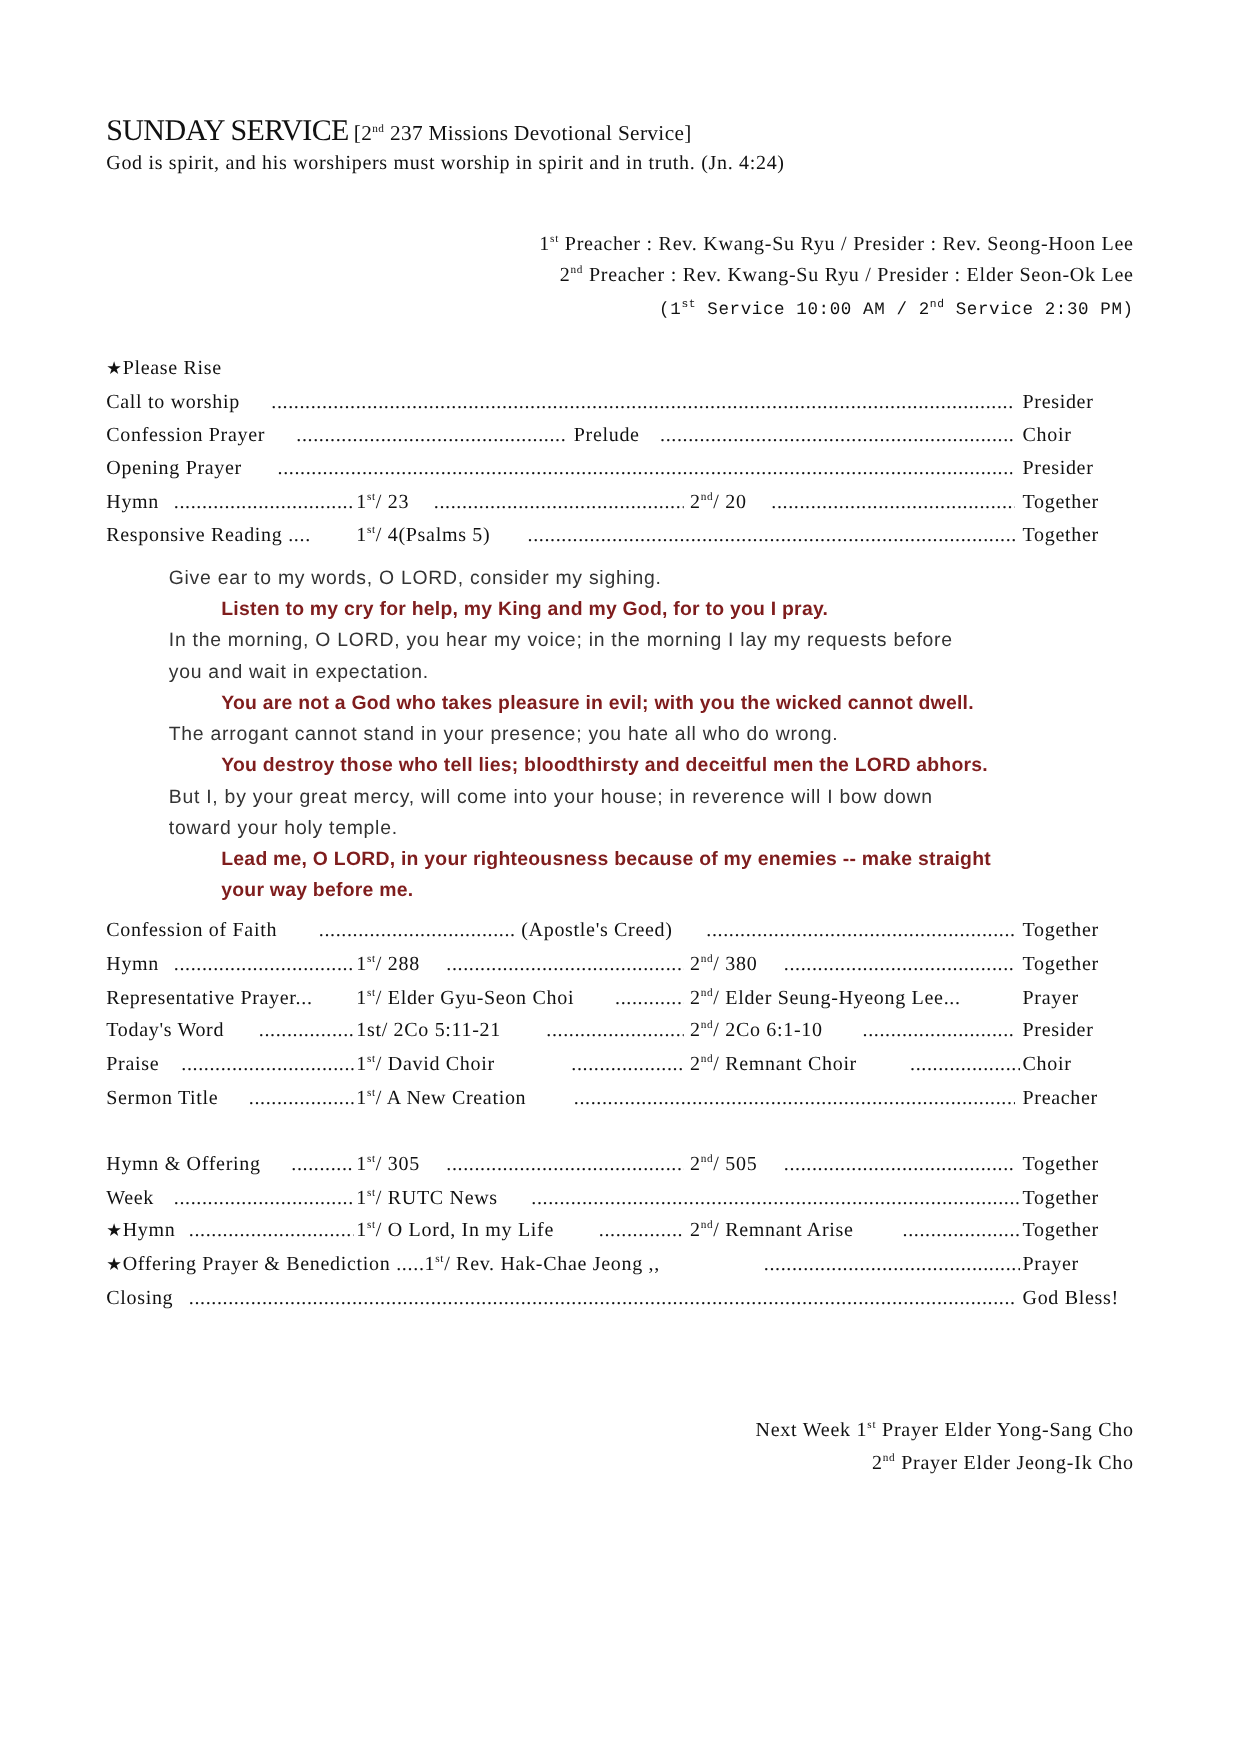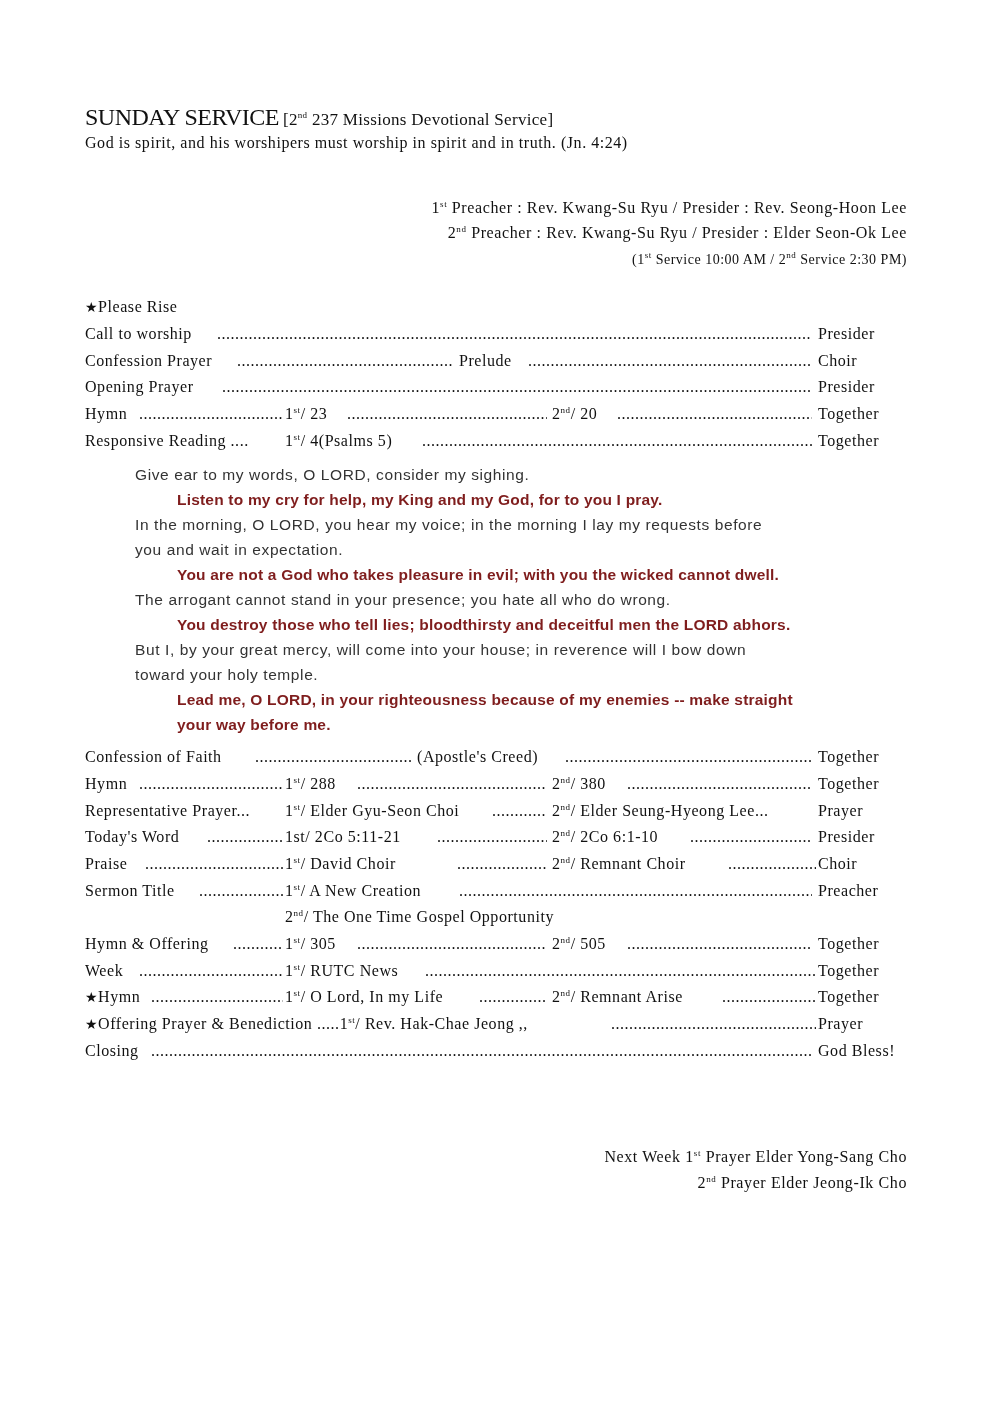--- a/index.html
+++ b/index.html
@@ -10,21 +10,21 @@
     body {
       width: 992px;
       height: 1403px;
       position: relative;
       overflow: hidden;
       color: #111111;
       font-family: "Liberation Serif", "DejaVu Serif", serif;
     }
     .page {
       position: absolute;
-      left: 0; top: 12px;
+      left: 0; top: 0;
       width: 992px; height: 1035px;
     }
     sup {
       font-size: 9px;
       vertical-align: super;
       line-height: 0;
     }
     
     .title-line {
       position: absolute;
@@ -53,21 +53,21 @@
     .meta {
       position: absolute;
       right: 85px;
       text-align: right;
       white-space: nowrap;
       font-size: 16px;
       letter-spacing: 0.6px;
     }
     .meta.l1 { top: 187px; }
     .meta.l2 { top: 212px; }
-    .meta.l3 { top: 240px; font-size: 14px; letter-spacing: 0.5px; }
+    .meta.l3 { top: 240px; font-size: 14px; letter-spacing: 0.5px; font-family: Liberation Mono, monospace; }
 
     
     .row {
       position: absolute;
       left: 85px;
       width: 822px;
       height: 22px;
       font-size: 16px;
       letter-spacing: 0.55px;
       white-space: nowrap;
@@ -236,23 +236,20 @@
     <span class="seg" style="left:733px">Choir</span>
   </div>
 
   <div class="row" style="top:870px">
     <span class="seg" style="left:0">Sermon Title</span>
     <span class="leader" style="left:114px; width:84px"></span>
     <span class="seg" style="left:200px"><span>1</span><sup>st</sup><span>/ A New Creation</span></span>
     <span class="leader" style="left:374px; width:353px"></span>
     <span class="seg" style="left:733px">Preacher</span>
   </div>
-  <div class="row" style="top:896px">
-    <span class="seg" style="left:200px"><span>2</span><sup>nd</sup><span>/ The One Time Gospel Opportunity</span></span>
-  </div>
 
   <div class="row" style="top:923px">
     <span class="seg" style="left:0">Hymn &amp; Offering</span>
     <span class="leader" style="left:148px; width:50px"></span>
     <span class="seg" style="left:200px"><span>1</span><sup>st</sup><span>/ 305</span></span>
     <span class="leader" style="left:272px; width:190px"></span>
     <span class="seg" style="left:467px"><span>2</span><sup>nd</sup><span>/ 505</span></span>
     <span class="leader" style="left:542px; width:185px"></span>
     <span class="seg" style="left:733px">Together</span>
   </div>

